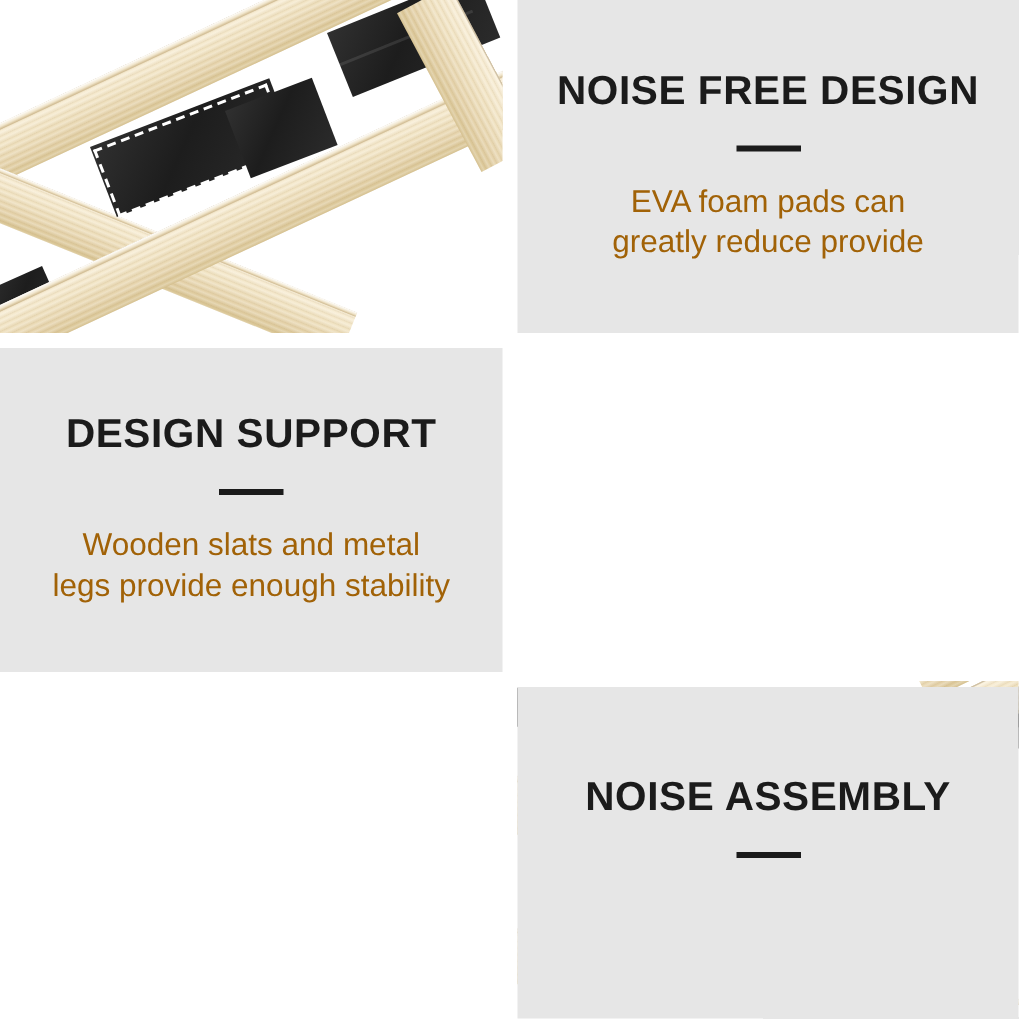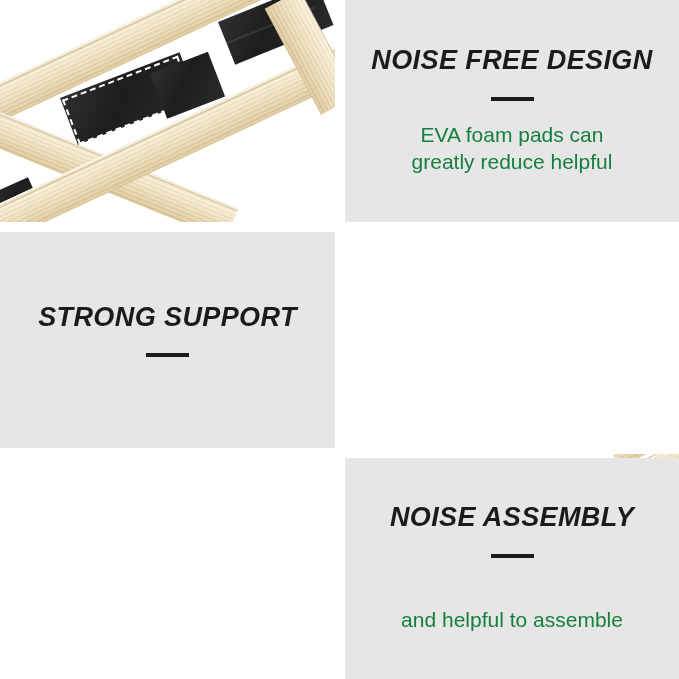--- a/index.html
+++ b/index.html
@@ -44,32 +44,31 @@
     padding: 0 14px;
   }
   .panel-title {
     font-size: 27px;
     font-weight: bold;
     letter-spacing: 0.4px;
     color: #1b1b1b;
     text-align: center;
     line-height: 1.1;
     margin: 0;
-    font-style: italic;
   }
   .panel-divider {
     width: 43px;
     height: 4px;
     background: #1b1b1b;
     margin: 21px 0 20px 0;
   }
   .panel-body {
     font-size: 21px;
     font-weight: normal;
-    color: #15803d;
+    color: #a16207;
     text-align: center;
     line-height: 1.32;
     margin: 0;
     max-width: 300px;
   }
 
   
   .photo {
     background: #ffffff;
     position: relative;
@@ -143,27 +142,31 @@
     <div class="slat-edge" style="left:-10px; top:208px; width:420px; height:4px; transform:rotate(-25deg); transform-origin:left top;"></div>
 
     <div class="slat" style="left:300px; top:-10px; width:120px; height:40px; transform:rotate(62deg); transform-origin:left top;"></div>
   </div>
 
   <div class="cell cell-tr text-panel">
     <h2 class="panel-title">NOISE FREE DESIGN</h2>
     <div class="panel-divider"></div>
     <p class="panel-body">
       <span>EVA foam pads can</span><br>
-      <span>greatly reduce helpful</span>
+      <span>greatly reduce provide</span>
     </p>
   </div>
 
   <div class="cell cell-ml text-panel">
-    <h2 class="panel-title">STRONG SUPPORT</h2>
+    <h2 class="panel-title">DESIGN SUPPORT</h2>
     <div class="panel-divider"></div>
+    <p class="panel-body">
+      <span>Wooden slats and metal</span><br>
+      <span>legs provide enough stability</span>
+    </p>
   </div>
 
   <div class="cell cell-mr photo">
 
     <div class="metal" style="left:-10px; top:4px; width:360px; height:26px; transform:rotate(2.5deg); transform-origin:left top;"></div>
 
     <div class="metal" style="left:176px; top:52px; width:190px; height:26px; transform:rotate(-17deg); transform-origin:left top;"></div>
 
     <div class="metal" style="left:122px; top:18px; width:96px; height:72px; transform:rotate(2deg); transform-origin:left top;"></div>
 
@@ -185,17 +188,16 @@
     <div class="slat-edge" style="left:-20px; top:156px; width:420px; height:3px; transform:rotate(24deg); transform-origin:left top;"></div>
 
     <div class="slat" style="left:262px; top:-12px; width:120px; height:28px; transform:rotate(-26deg); transform-origin:left top;"></div>
   </div>
 
   <div class="cell cell-br text-panel">
     <h2 class="panel-title">NOISE ASSEMBLY</h2>
     <div class="panel-divider"></div>
     <p class="panel-body">
       <br>
-      <span>and helpful to assemble</span>
     </p>
   </div>
 
 </div>
 
 </body></html>

